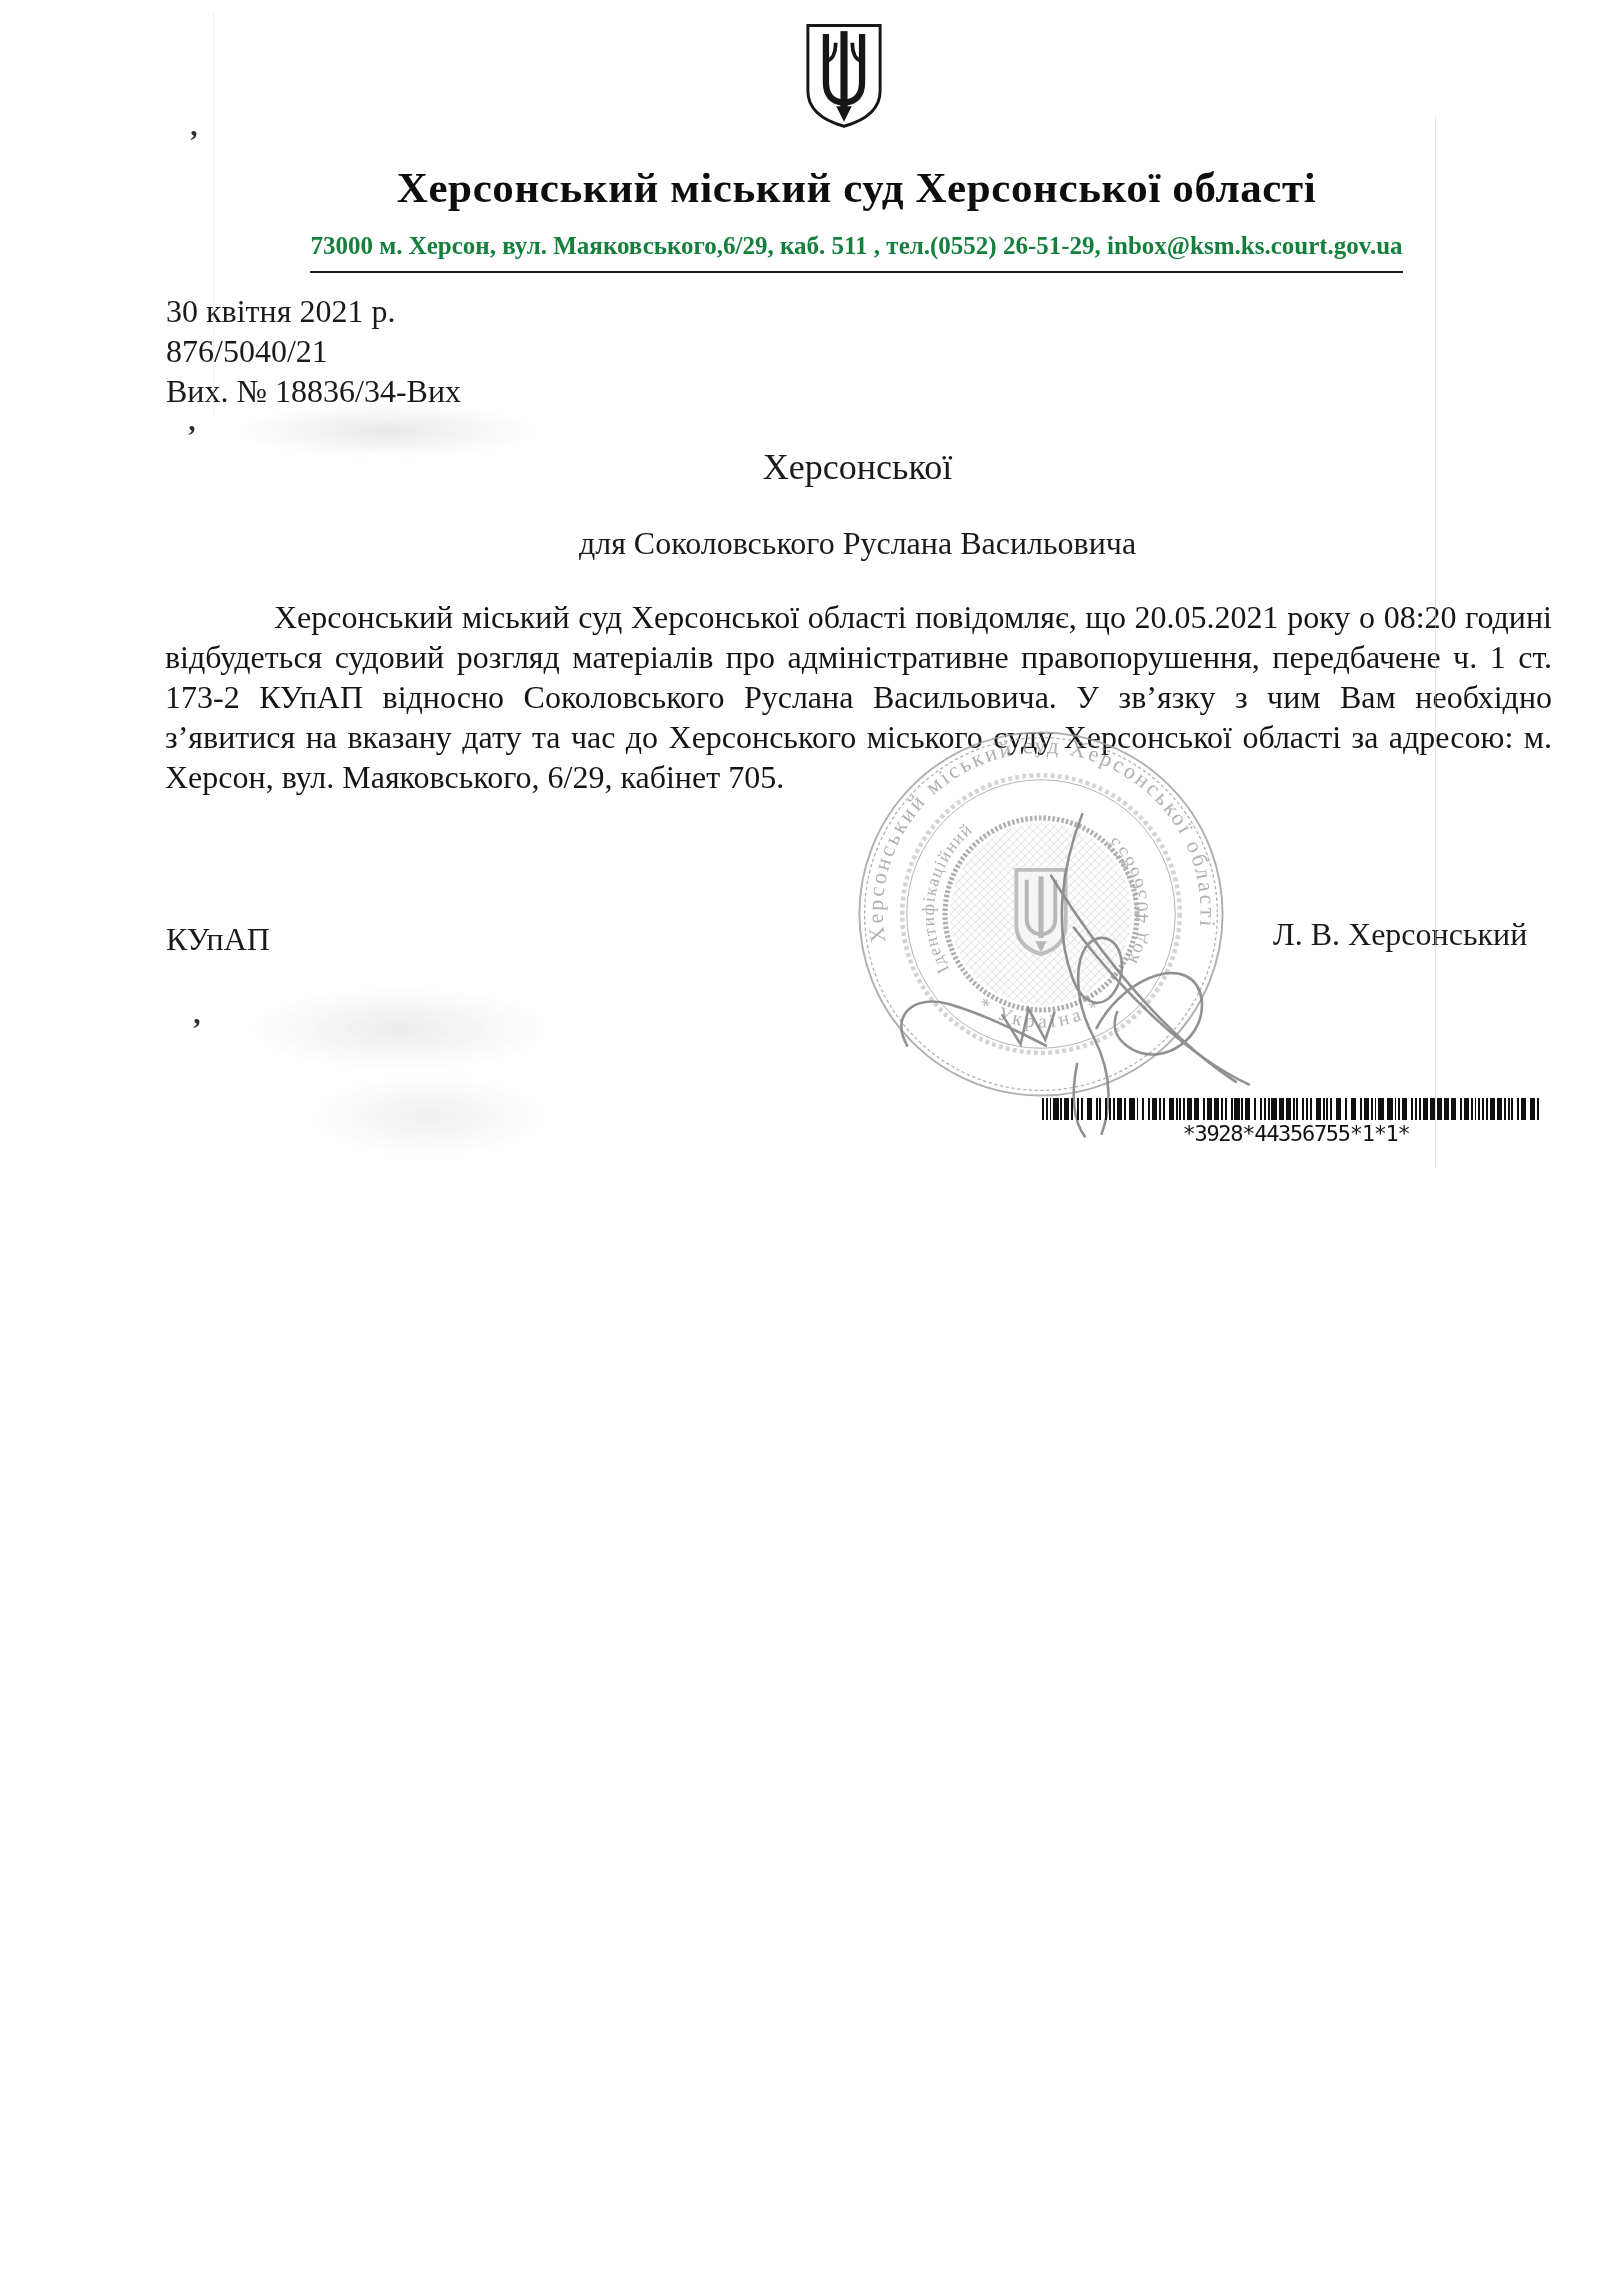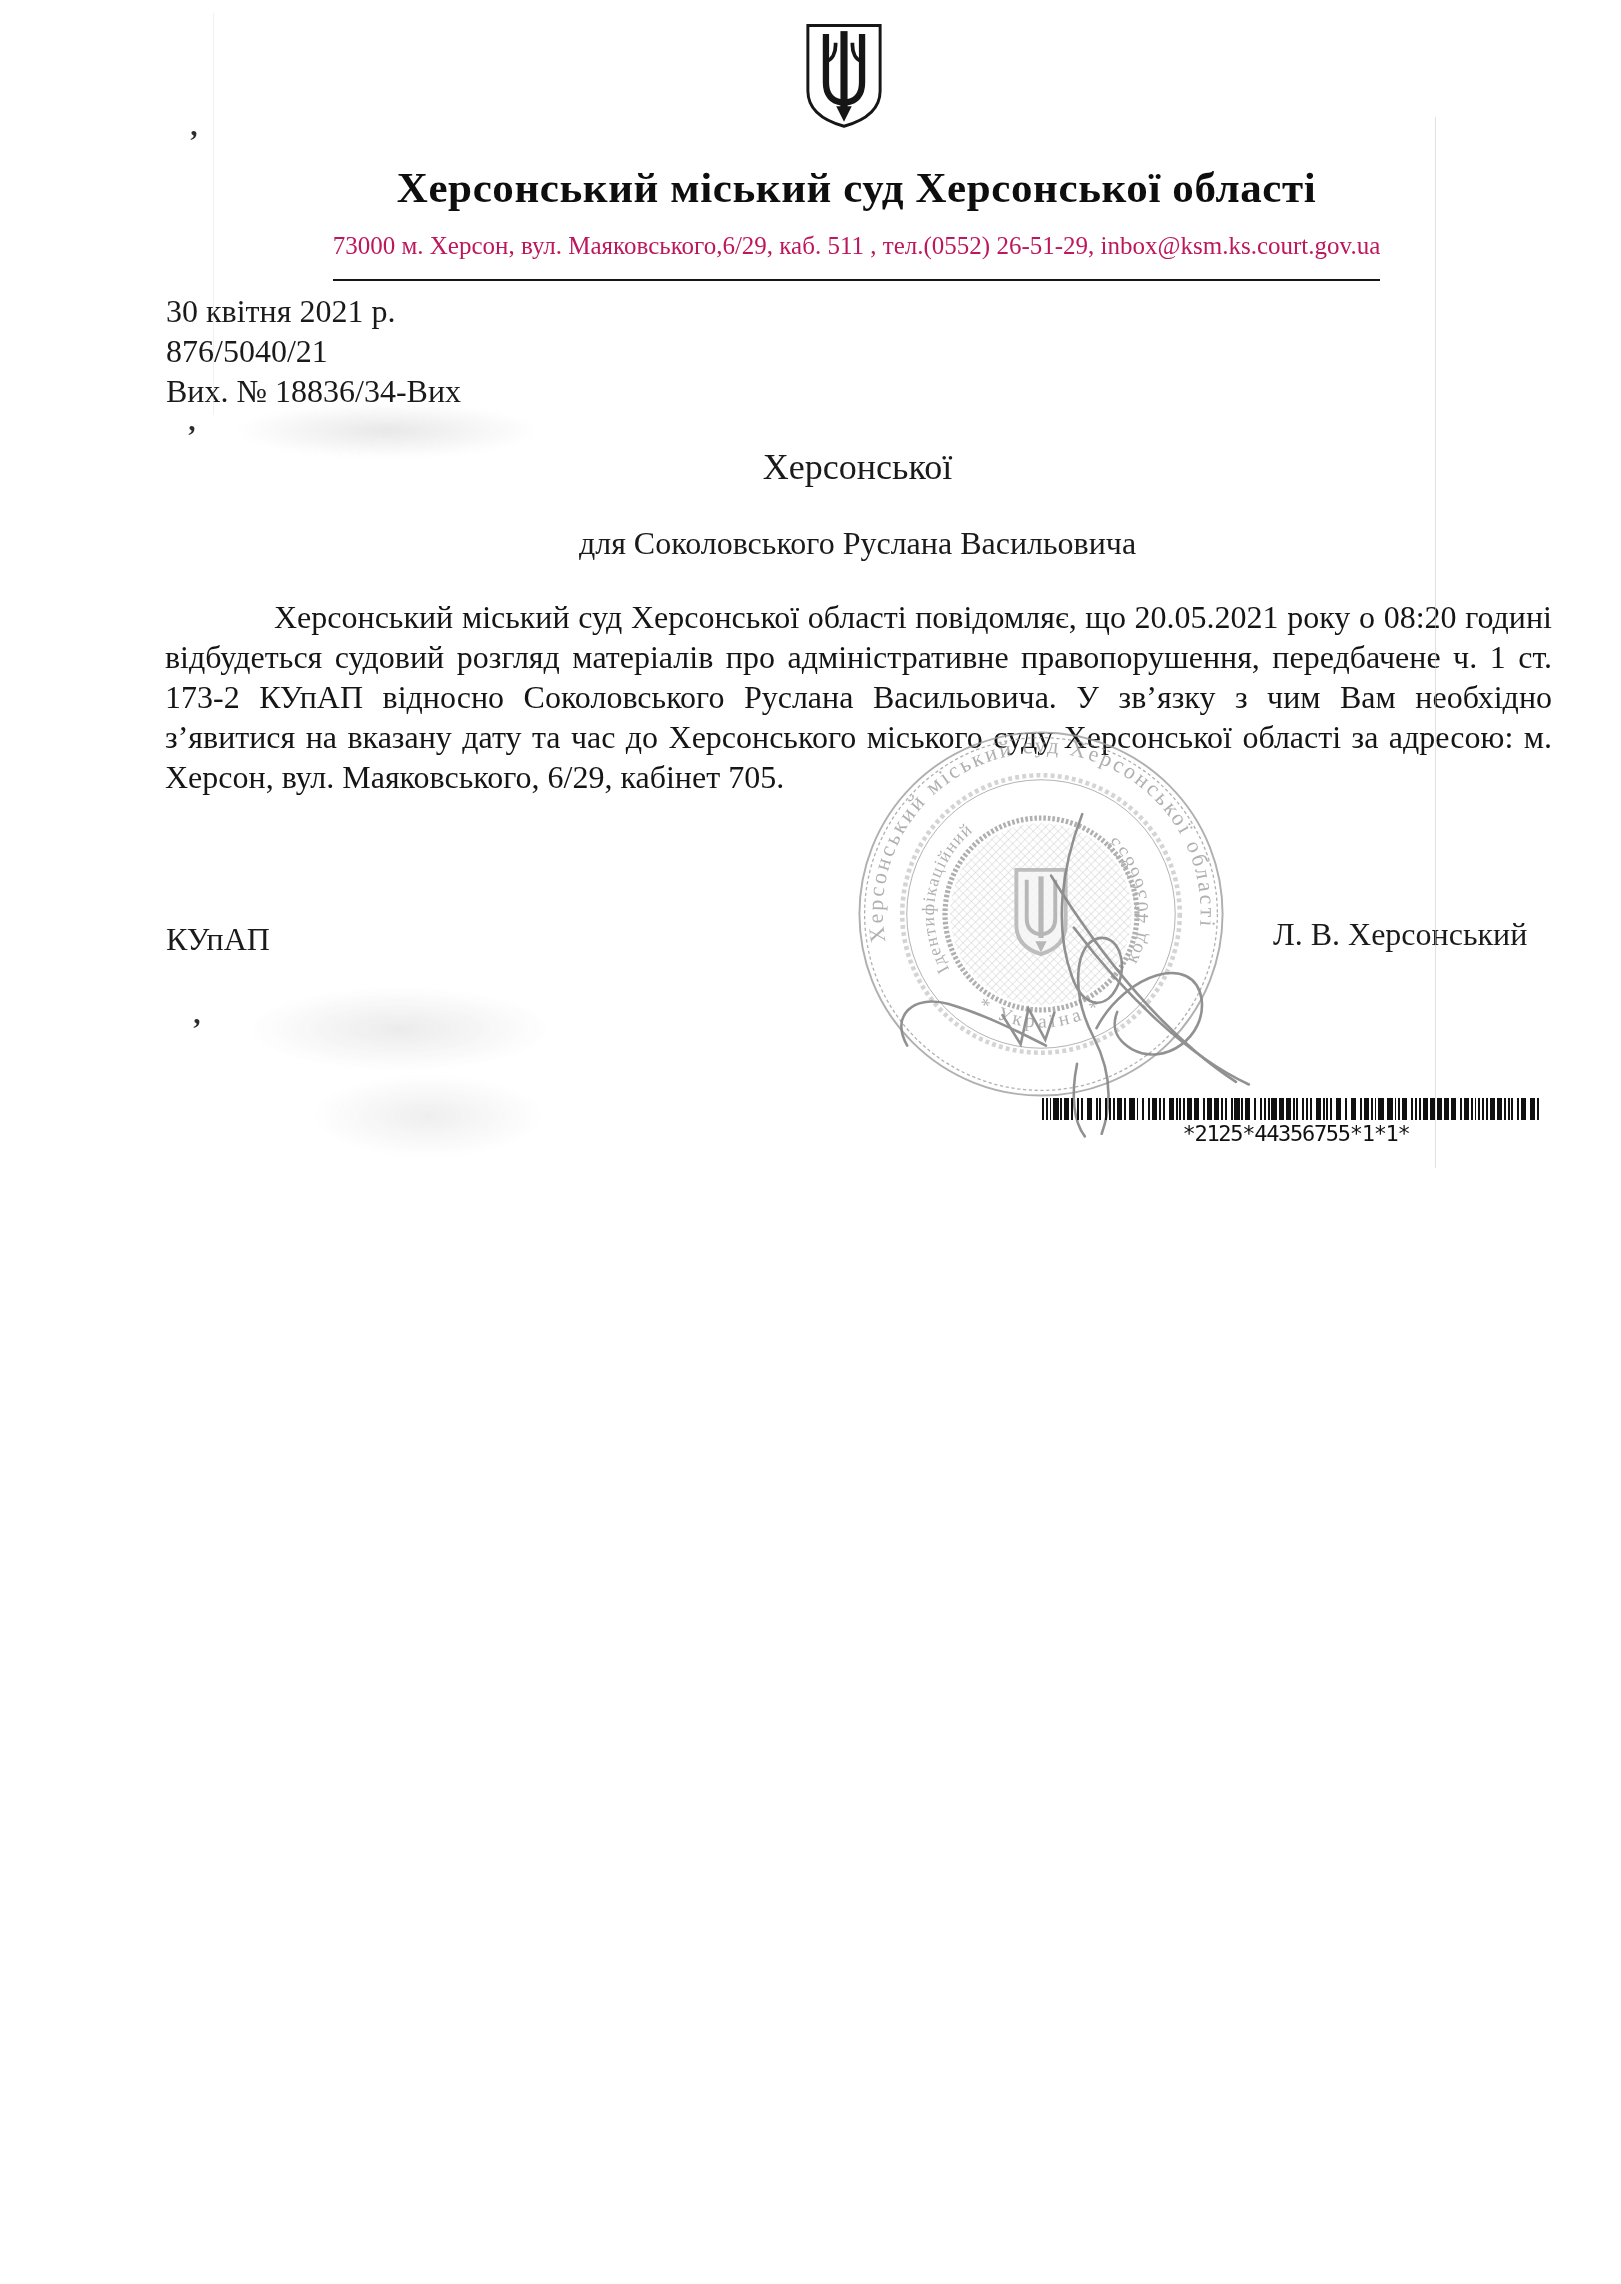--- a/index.html
+++ b/index.html
@@ -14,22 +14,22 @@
   .abs{position:absolute;}
   
   .emblem{left:802px;top:18px;width:84px;height:114px;}
   .header-block{left:208px;top:163px;width:1297px;text-align:center;}
   .court-name{
     font-size:43px;font-weight:bold;color:#0e0e0e;
     letter-spacing:0.6px;white-space:nowrap;
   }
   .contact-line{
     margin-top:9px;display:inline-block;
-    font-size:25px;font-weight:normal;color:#be185d;
-    border-bottom:2.6px solid #161616;padding-bottom:19px;
+    font-size:25px;font-weight:bold;color:#15803d;
+    border-bottom:2.6px solid #161616;padding-bottom:11px;
     white-space:nowrap;
   }
   
   .ref-block{left:166px;top:291px;font-size:32px;line-height:40px;color:#1a1a1a;}
   
   .notice-title{left:165px;top:446px;width:1385px;text-align:center;font-size:36px;color:#1a1a1a;}
   .notice-addressee{left:165px;top:525px;width:1385px;text-align:center;font-size:32px;color:#1a1a1a;}
   .notice-body{left:165px;top:597px;width:1387px;font-size:32px;line-height:40px;color:#151515;}
   .notice-body p{margin:0;text-align:justify;text-indent:109px;}
   
@@ -330,21 +330,21 @@
       <i style="width:3.9px;"></i>
       <i style="width:1.9px;background:#101010"></i>
       <i style="width:1.9px;"></i>
       <i style="width:5.2px;background:#101010"></i>
       <i style="width:3.9px;"></i>
       <i style="width:5.2px;background:#101010"></i>
       <i style="width:1.9px;"></i>
       <i style="width:1.9px;background:#101010"></i>
       <i style="width:1.9px;"></i>
     </div>
-  <div class="barcode-caption">*2125*44356755*1*1*</div>
+  <div class="barcode-caption">*3928*44356755*1*1*</div>
 </div>
 
 <div class="abs fold-line fold-a"></div>
 <div class="abs fold-line fold-b"></div>
 <div class="abs smudge sm1"></div>
 <div class="abs smudge sm2"></div>
 <div class="abs smudge sm3"></div>
 <span class="abs scan-mark mk1">’</span>
 <span class="abs scan-mark mk2">’</span>
 <span class="abs scan-mark mk3">’</span>

